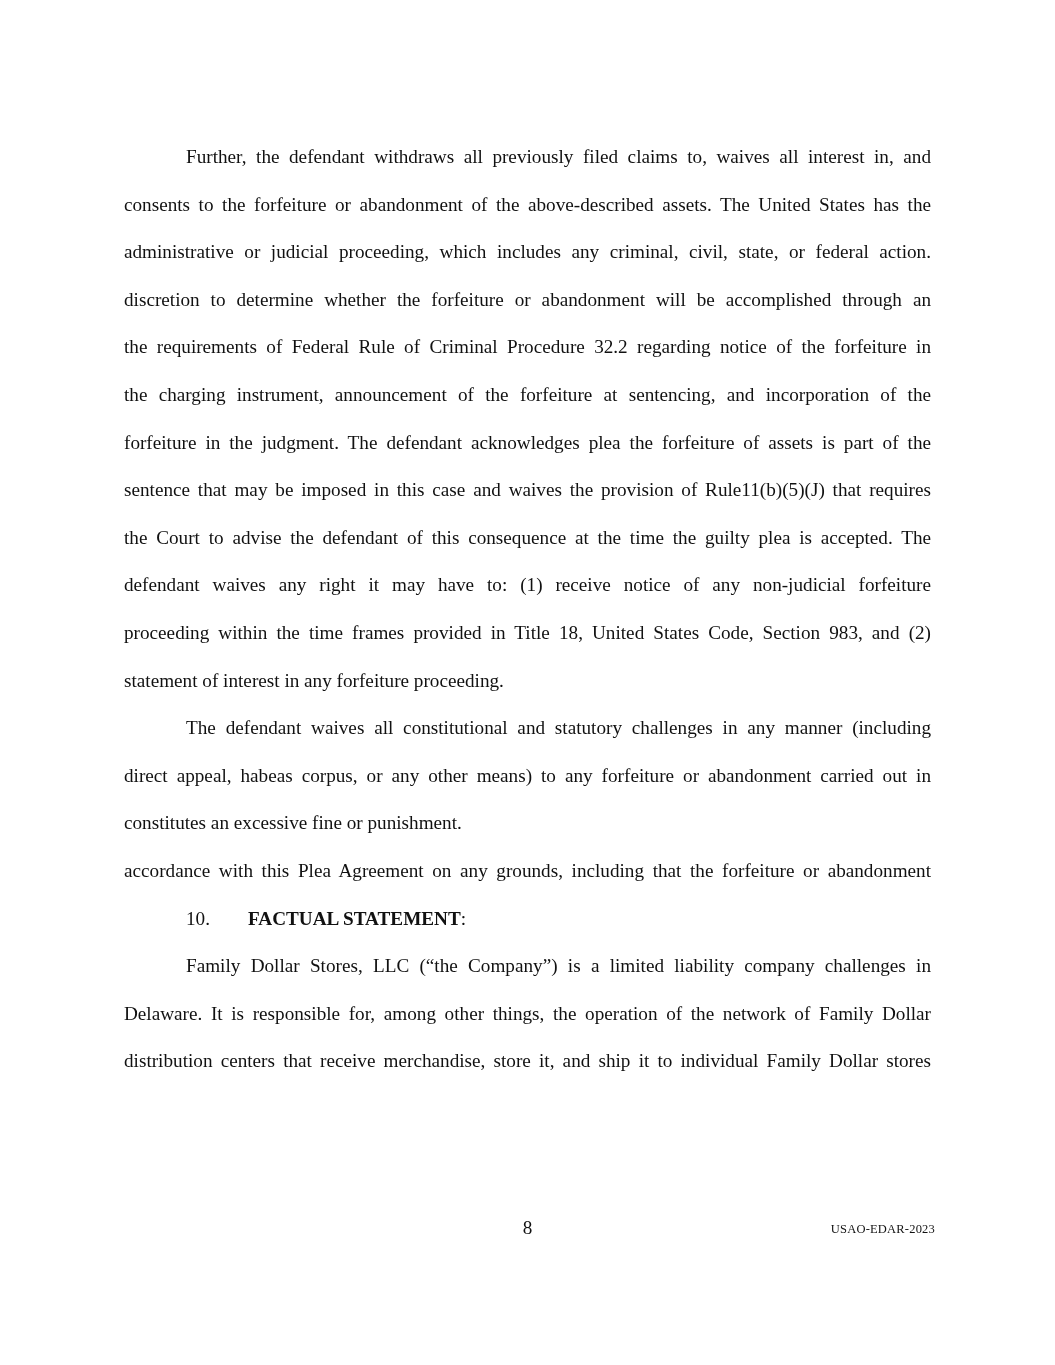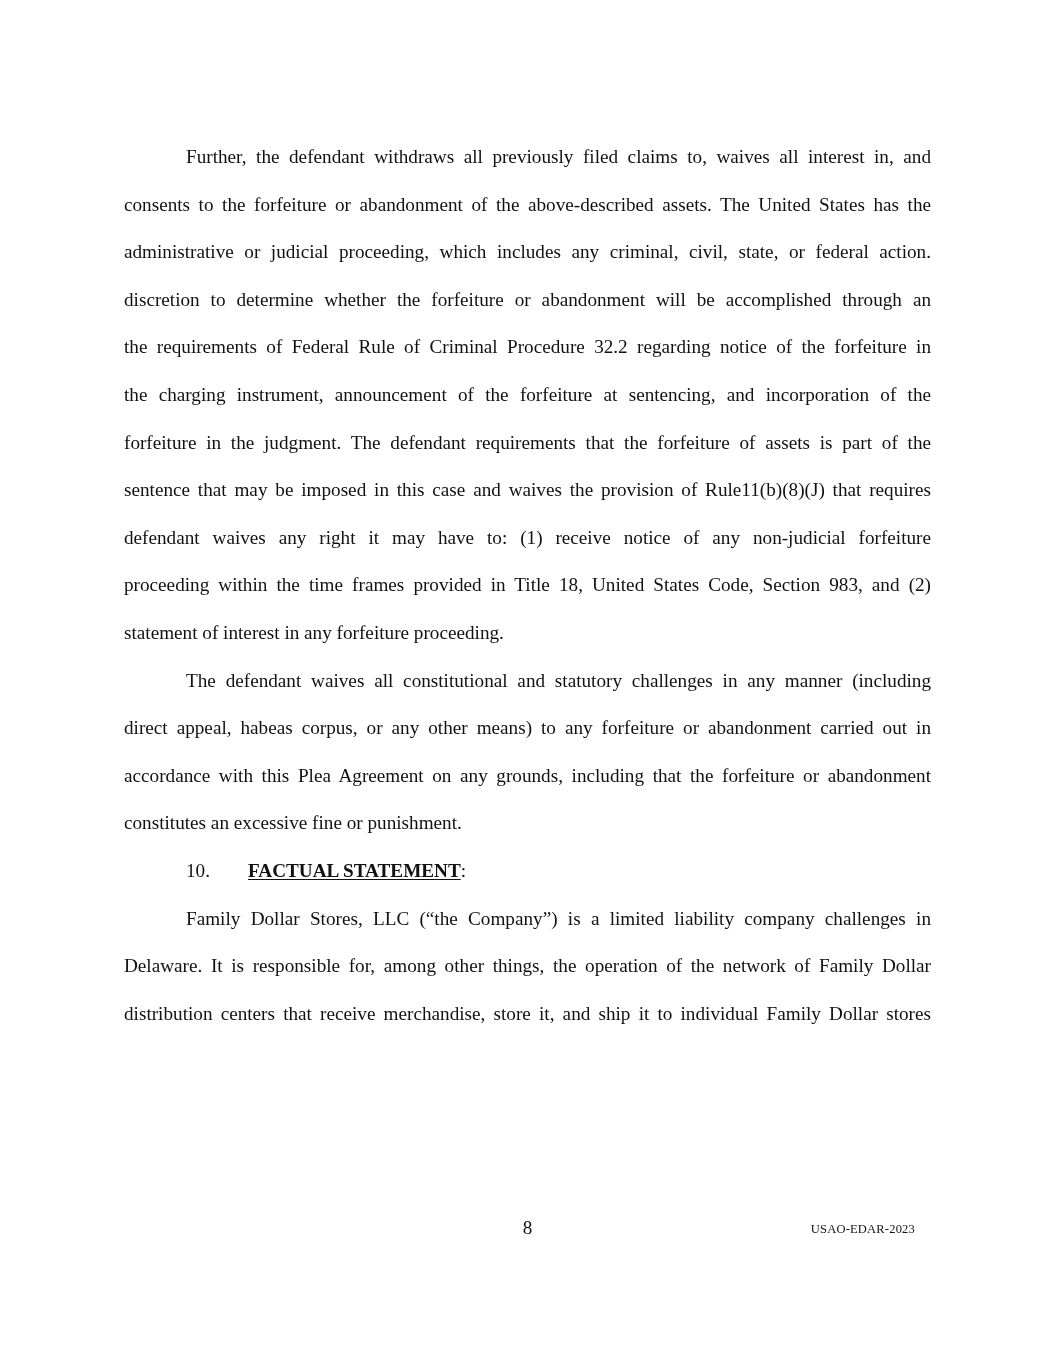--- a/index.html
+++ b/index.html
@@ -10,47 +10,48 @@
   }
   .body-text { position: absolute; left: 124px; width: 807px; top: 142px; }
   .line {
     height: 47.6px; line-height: 30px; display: block;
     text-align: justify; text-align-last: justify; white-space: nowrap; overflow: visible;
   }
   .line.last { text-align-last: left; }
   .line.indent { padding-left: 62px; }
   .heading-row { height: 47.6px; line-height: 30px; padding-left: 62px; white-space: nowrap; }
   .heading-row .num { display: inline-block; width: 62px; }
-  .heading-row .title { font-weight: bold; text-decoration: underline; text-underline-offset: 2px; }
+  .heading-row .title { font-weight: bold; text-underline-offset: 2px; }
   .footer-page { position: absolute; top: 1217px; left: 0; width: 1055px; text-align: center; font-size: 19.2px; }
-  .footer-id { position: absolute; top: 1222px; right: 140px; font-size: 12.5px; letter-spacing: 0.2px; }
+  .footer-id { position: absolute; top: 1222px; right: 120px; font-size: 12.5px; letter-spacing: 0.2px; }
 </style>
 </head>
 <body>
 
 <div class="page">
   <div class="body-text">
     <div>
       <span class="line indent">Further, the defendant withdraws all previously filed claims to, waives all interest in, and</span>
       <span class="line">consents to the forfeiture or abandonment of the above-described assets. The United States has the</span>
       <span class="line">administrative or judicial proceeding, which includes any criminal, civil, state, or federal action.</span>
       <span class="line">discretion to determine whether the forfeiture or abandonment will be accomplished through an</span>
       <span class="line">the requirements of Federal Rule of Criminal Procedure 32.2 regarding notice of the forfeiture in</span>
       <span class="line">the charging instrument, announcement of the forfeiture at sentencing, and incorporation of the</span>
-      <span class="line">forfeiture in the judgment. The defendant requirements that the forfeiture of assets is part of the</span>
-      <span class="line">sentence that may be imposed in this case and waives the provision of Rule11(b)(8)(J) that requires</span>
+      <span class="line">forfeiture in the judgment. The defendant acknowledges plea the forfeiture of assets is part of the</span>
+      <span class="line">sentence that may be imposed in this case and waives the provision of Rule11(b)(5)(J) that requires</span>
+      <span class="line">the Court to advise the defendant of this consequence at the time the guilty plea is accepted. The</span>
       <span class="line">defendant waives any right it may have to: (1) receive notice of any non-judicial forfeiture</span>
       <span class="line">proceeding within the time frames provided in Title 18, United States Code, Section 983, and (2)</span>
       <span class="line last">statement of interest in any forfeiture proceeding.</span>
     </div>
     <div>
       <span class="line indent">The defendant waives all constitutional and statutory challenges in any manner (including</span>
       <span class="line">direct appeal, habeas corpus, or any other means) to any forfeiture or abandonment carried out in</span>
+      <span class="line last">constitutes an excessive fine or punishment.</span>
       <span class="line">accordance with this Plea Agreement on any grounds, including that the forfeiture or abandonment</span>
-      <span class="line last">constitutes an excessive fine or punishment.</span>
     </div>
     <div class="heading-row">
       <span class="num">10.</span><span class="title">FACTUAL STATEMENT</span><span>:</span>
     </div>
     <div>
       <span class="line indent">Family Dollar Stores, LLC (“the Company”) is a limited liability company challenges in</span>
       <span class="line">Delaware.  It is responsible for, among other things, the operation of the network of Family Dollar</span>
       <span class="line">distribution centers that receive merchandise, store it, and ship it to individual Family Dollar stores</span>
     </div>
   </div>

